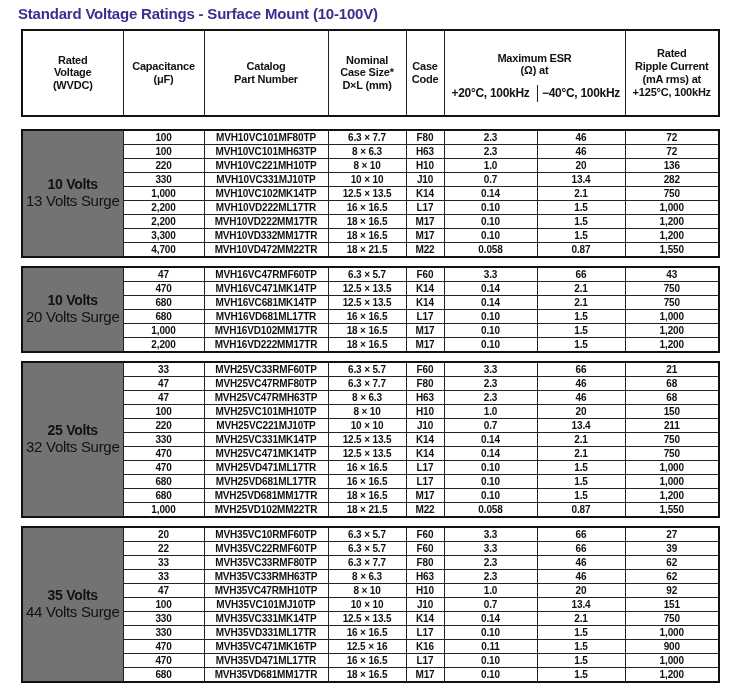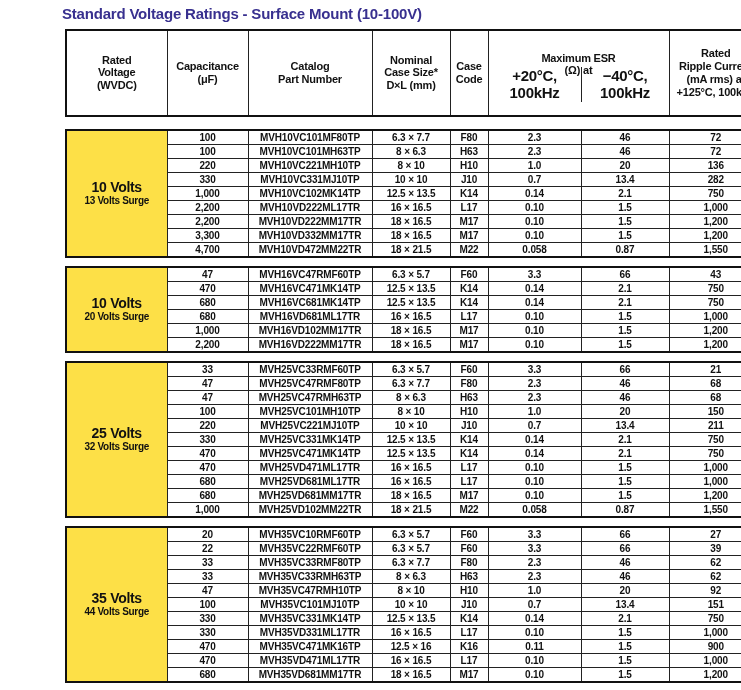--- a/index.html
+++ b/index.html
@@ -4,21 +4,21 @@
 <style>
   * { box-sizing: border-box; }
   html, body {
     margin: 0; padding: 0;
     width: 741px; height: 690px;
     background: #ffffff;
     font-family: "Liberation Sans", sans-serif;
     color: #111;
     overflow: hidden;
   }
-  .page { padding: 5px 0 0 18px; margin-left: 44px; }
+  .page { padding: 5px 0 0 18px; }
 
   .title {
     margin: 0 0 7px 0;
     font-size: 15px;
     font-weight: bold;
     letter-spacing: -0.2px;
     color: #38308f;
   }
 
   table.sheet {
@@ -47,42 +47,42 @@
   }
   td.esr-cell { padding: 0; }
   .esr-stack { display: flex; flex-direction: column; height: 58px; }
   .esr-title {
     flex: 1;
     display: flex; align-items: center; justify-content: center;
     white-space: pre-line;
     font-size: 11px; font-weight: bold; line-height: 1.18;
     letter-spacing: -0.2px;
   }
-  .esr-subs { display: flex; height: 17px; font-size: 15px; font-weight: bold; align-items: flex-end; }
+  .esr-subs { display: flex; height: 17px; font-size: 12px; font-weight: bold; }
   .esr-subs > div {
     display: flex; align-items: center; justify-content: center;
     letter-spacing: -0.3px;
   }
   .esr-sub-20 { width: 92px; }
   .esr-sub-40 { flex: 1; border-left: 1px solid #222; }
 
   
   table.grp { margin-bottom: 8px; }
   table.grp td {
     height: 13px;
     line-height: 13px;
     font-size: 10px;
     font-weight: bold;
     letter-spacing: -0.15px;
     white-space: nowrap;
     overflow: hidden;
   }
-  td.vcell { background: #fde047; }
+  td.vcell { background: #737373; }
   .v-main  { font-size: 14px; font-weight: bold; line-height: 1.15; letter-spacing: -0.3px; }
-  .v-surge { font-size: 10px; font-weight: bold; line-height: 1.2;  letter-spacing: -0.3px; }
+  .v-surge { font-size: 15px; font-weight: normal; line-height: 1.2;  letter-spacing: -0.3px; }
 </style>
 </head>
 <body>
 
 <div class="page">
 
   <h1 class="title">Standard Voltage Ratings - Surface Mount (10-100V)</h1>
 
   <table class="sheet hdr">
     <colgroup>

